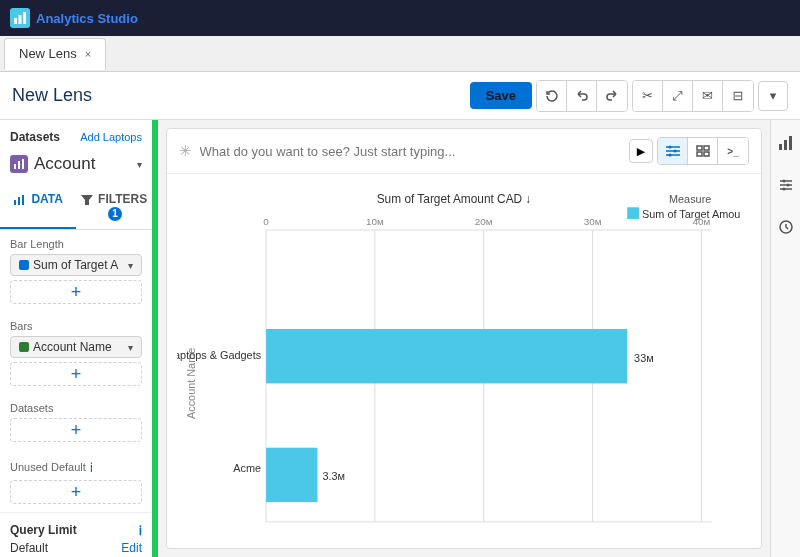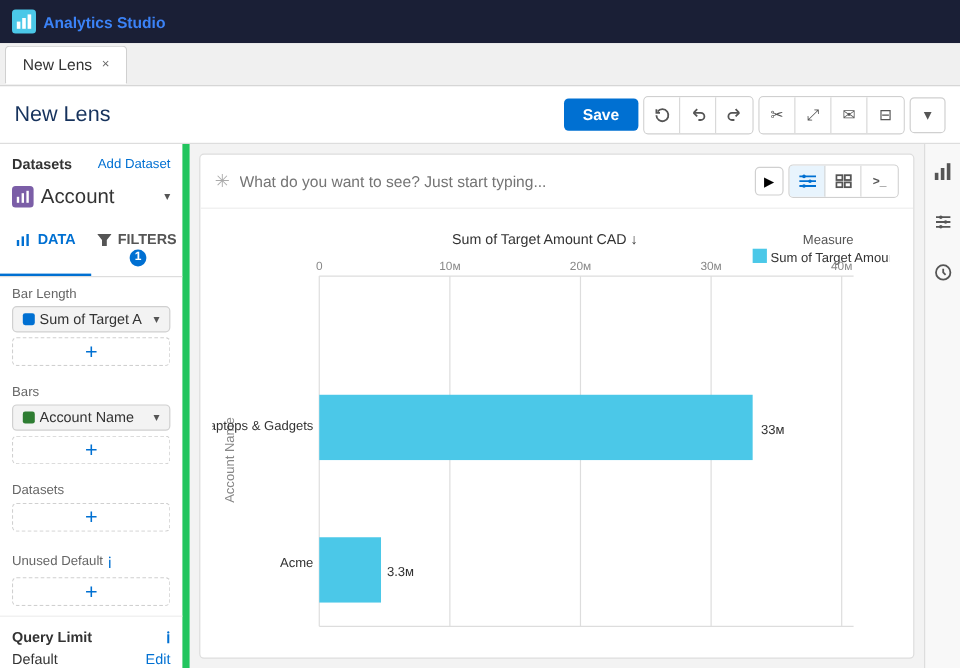--- a/index.html
+++ b/index.html
@@ -74,21 +74,21 @@
       font-weight: 500;
       color: #16325c;
     }
     .header-actions {
       display: flex;
       align-items: center;
       gap: 4px;
     }
     .btn-save {
       background: #0070d2;
-      color: #ffffff;
+      color: #0f172a;
       border: none;
       border-radius: 4px;
       padding: 6px 16px;
       font-size: 13px;
       cursor: pointer;
       font-weight: 600;
       text-align: center;
     }
     .icon-btn {
       width: 30px;
@@ -431,21 +431,21 @@
     </div>
     <button class="icon-btn">▾</button>
   </div>
 </div>
 
 <div class="main-layout">
 
   <div class="sidebar">
     <div class="sidebar-section-header">
       <span class="sidebar-section-label">Datasets</span>
-      <span class="add-dataset-link">Add Dataset</span>
+      <span class="add-dataset-link">Add Laptops</span>
     </div>
     <div class="dataset-item">
       <div class="dataset-icon">
         <svg width="12" height="12" viewBox="0 0 12 12" fill="white">
           <rect x="1" y="6" width="2" height="5"></rect>
           <rect x="5" y="3" width="2" height="8"></rect>
           <rect x="9" y="1" width="2" height="10"></rect>
         </svg>
       </div>
       <span class="dataset-name">Account</span>

